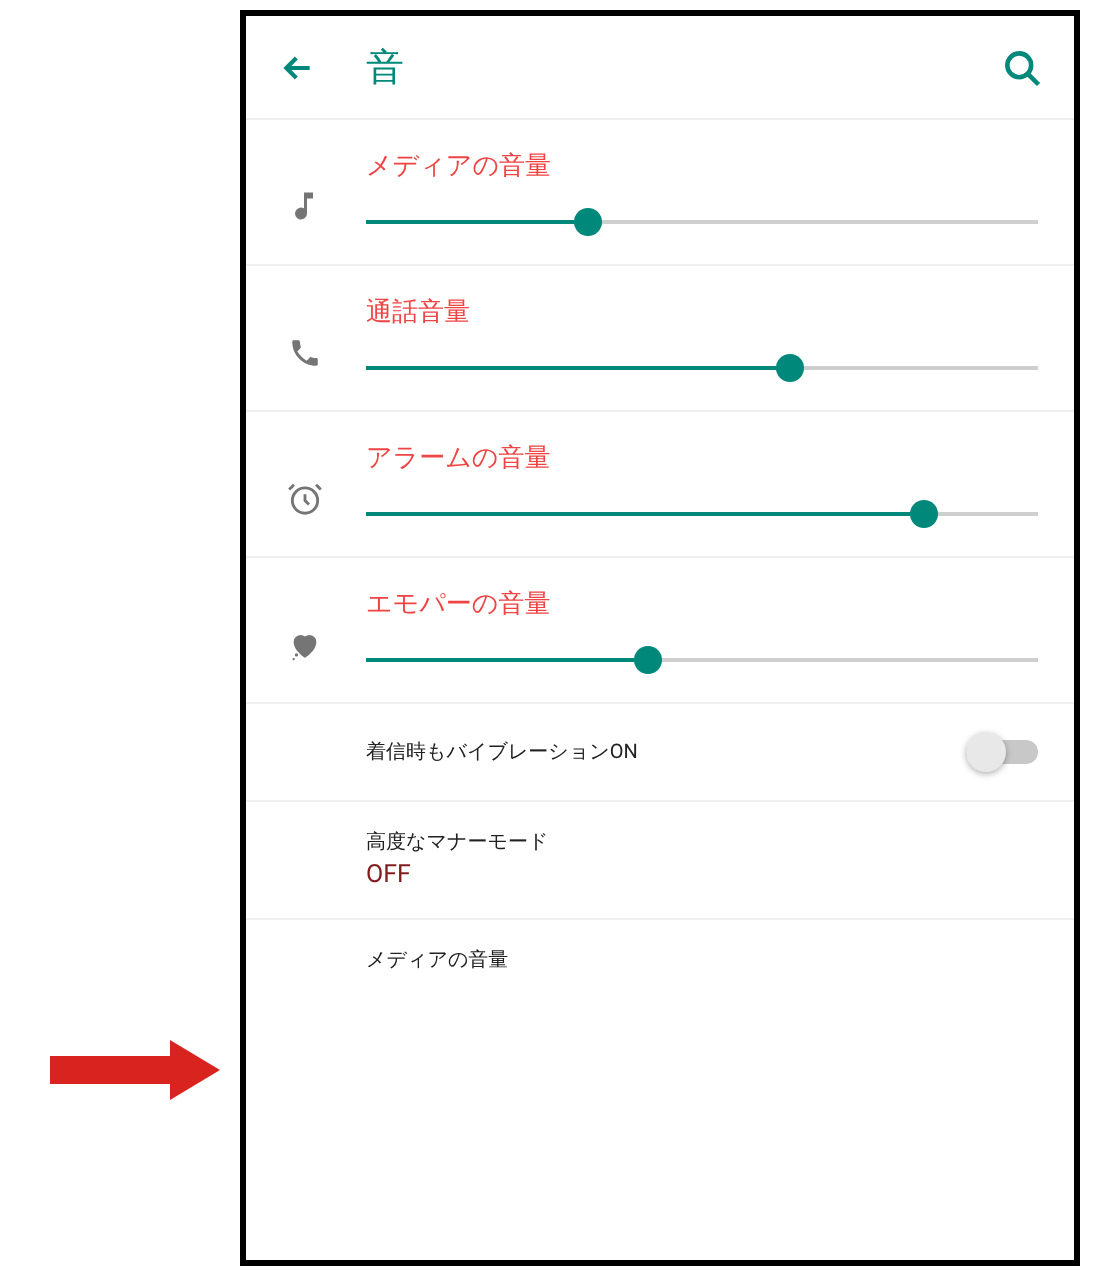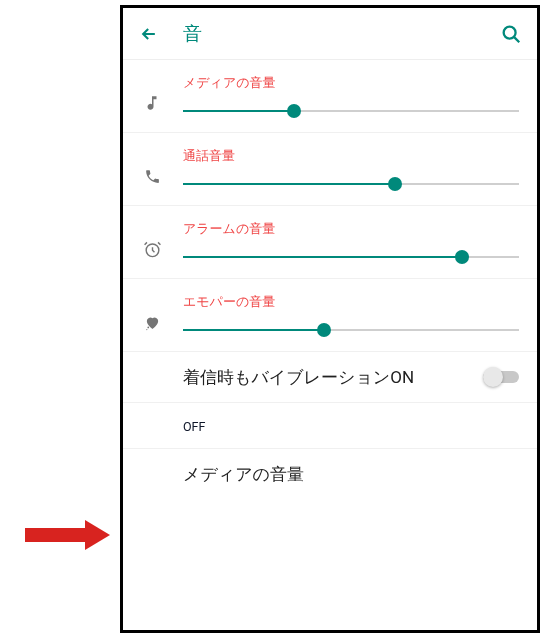--- a/index.html
+++ b/index.html
@@ -144,27 +144,27 @@
       border-bottom: 1px solid #f0f0f0;
     }
     .setting-icon-spacer {
       width: 42px;
       flex-shrink: 0;
     }
     .setting-body {
       flex: 1;
     }
     .setting-title {
-      font-size: 17px;
+      font-size: 10px;
       color: #212121;
       line-height: 1.3;
     }
     .setting-subtitle {
       font-size: 12.5px;
-      color: #0f172a;
+      color: #7f1d1d;
       margin-top: 2px;
     }
     .toggle {
       width: 36px;
       height: 20px;
       position: relative;
       cursor: pointer;
     }
     .toggle-track {
       position: absolute;
@@ -290,20 +290,21 @@
       </div>
       <div class="toggle">
         <div class="toggle-track"></div>
         <div class="toggle-thumb"></div>
       </div>
     </div>
 
     <div class="setting-row">
       <div class="setting-icon-spacer"></div>
       <div class="setting-body">
+        <div class="setting-title">高度なマナーモード</div>
         <div class="setting-subtitle">OFF</div>
       </div>
     </div>
 
     <div class="setting-row" style="border-bottom:none">
       <div class="setting-icon-spacer"></div>
       <div class="setting-body">
         <div class="setting-title">メディアの音量</div>
       </div>
     </div>

